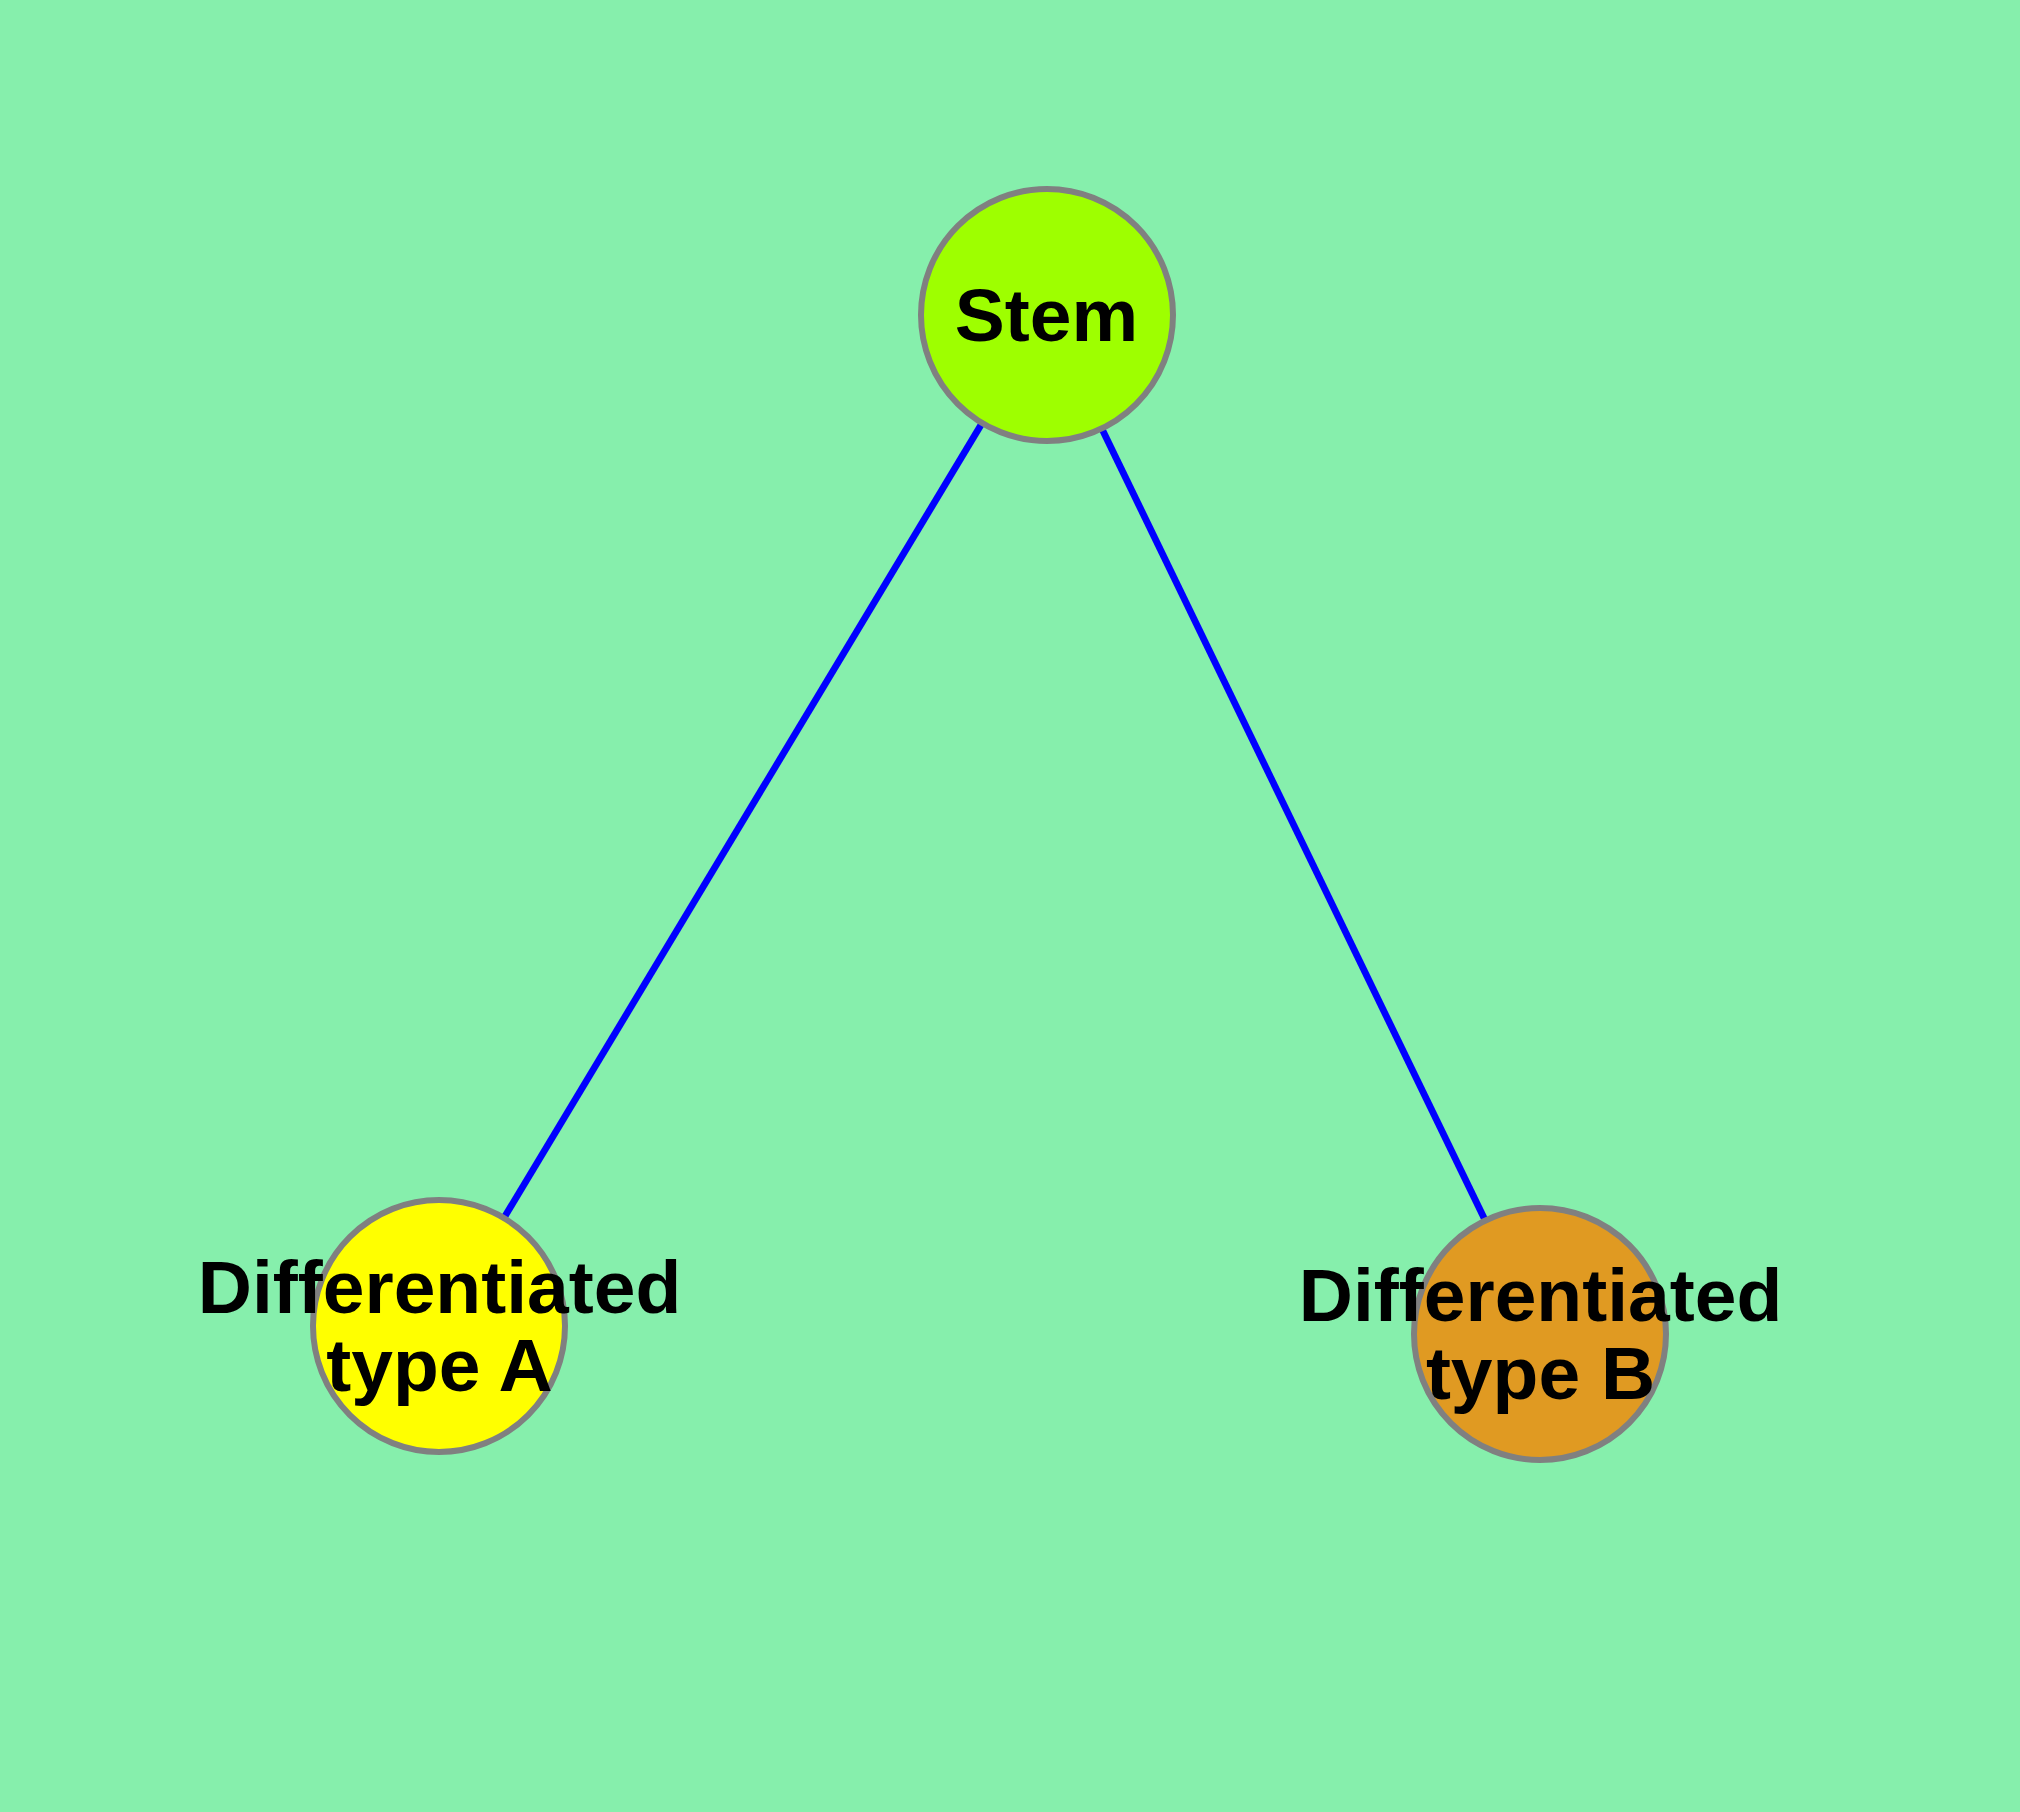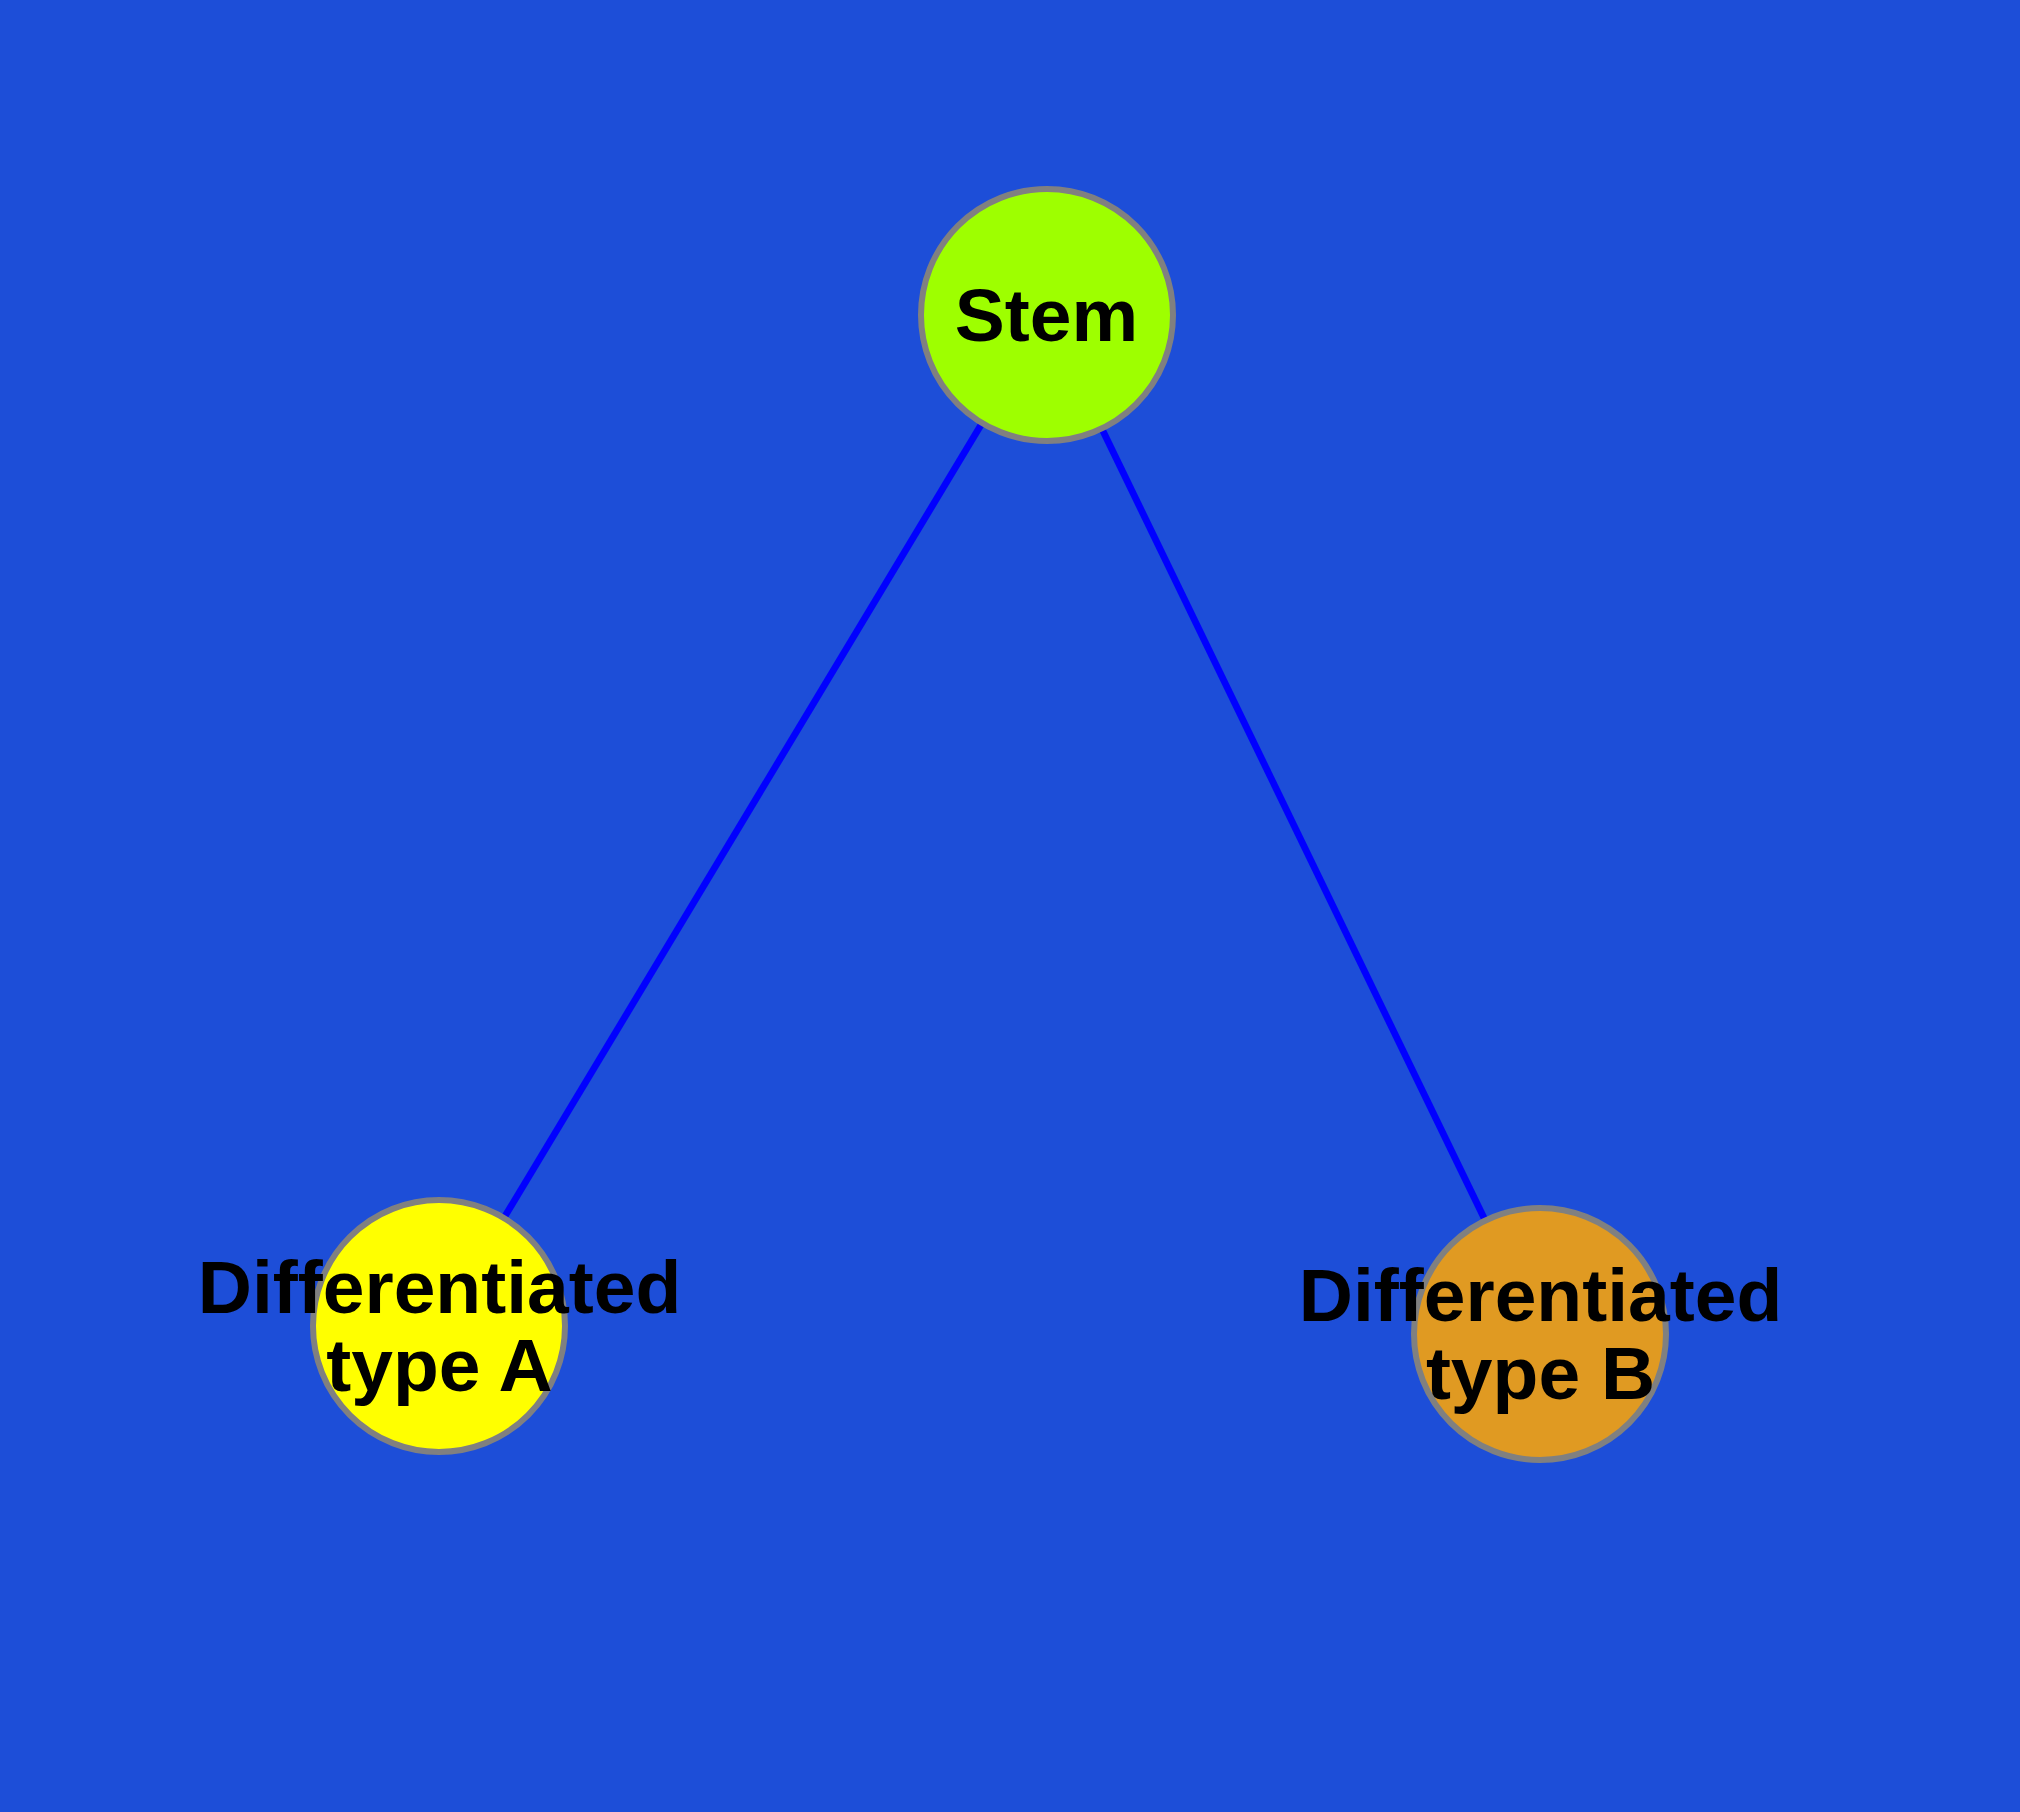--- a/index.html
+++ b/index.html
@@ -39,21 +39,21 @@
     font-weight: bold;
     font-family: "Liberation Sans", sans-serif;
     white-space: pre;
     line-height: 1.04;
     pointer-events: none;
   }
 </style>
 </head>
 <body style="background: rgb(204, 204, 250);">
 
-<div id="graph-canvas" style="background: #1d4ed8;">
+<div id="graph-canvas" style="background: #86efac;">
 
   <svg id="edge-layer" viewBox="0 0 2384 2138" width="2021" height="1812" xmlns="http://www.w3.org/2000/svg">
       <line x1="1235" y1="372" x2="518" y2="1564" stroke="#0000ff" stroke-width="8" stroke-linecap="butt"></line>
       <line x1="1235" y1="372" x2="1817" y2="1574" stroke="#0000ff" stroke-width="8" stroke-linecap="butt"></line>
     </svg>
 
   <div id="node-layer">
       <div class="node" style="left: 918px; top: 186px; width: 258px; height: 258px; background: rgb(158, 255, 0); border-color: rgb(128, 128, 128); border-width: 6px;"></div>
       <div class="node-label" style="font-size: 75px; color: rgb(0, 0, 0); left: 36px; top: 276px; width: 2021px;">Stem</div>
       <div class="node" style="left: 310px; top: 1197px; width: 258px; height: 258px; background: rgb(255, 255, 0); border-color: rgb(128, 128, 128); border-width: 6px;"></div>

